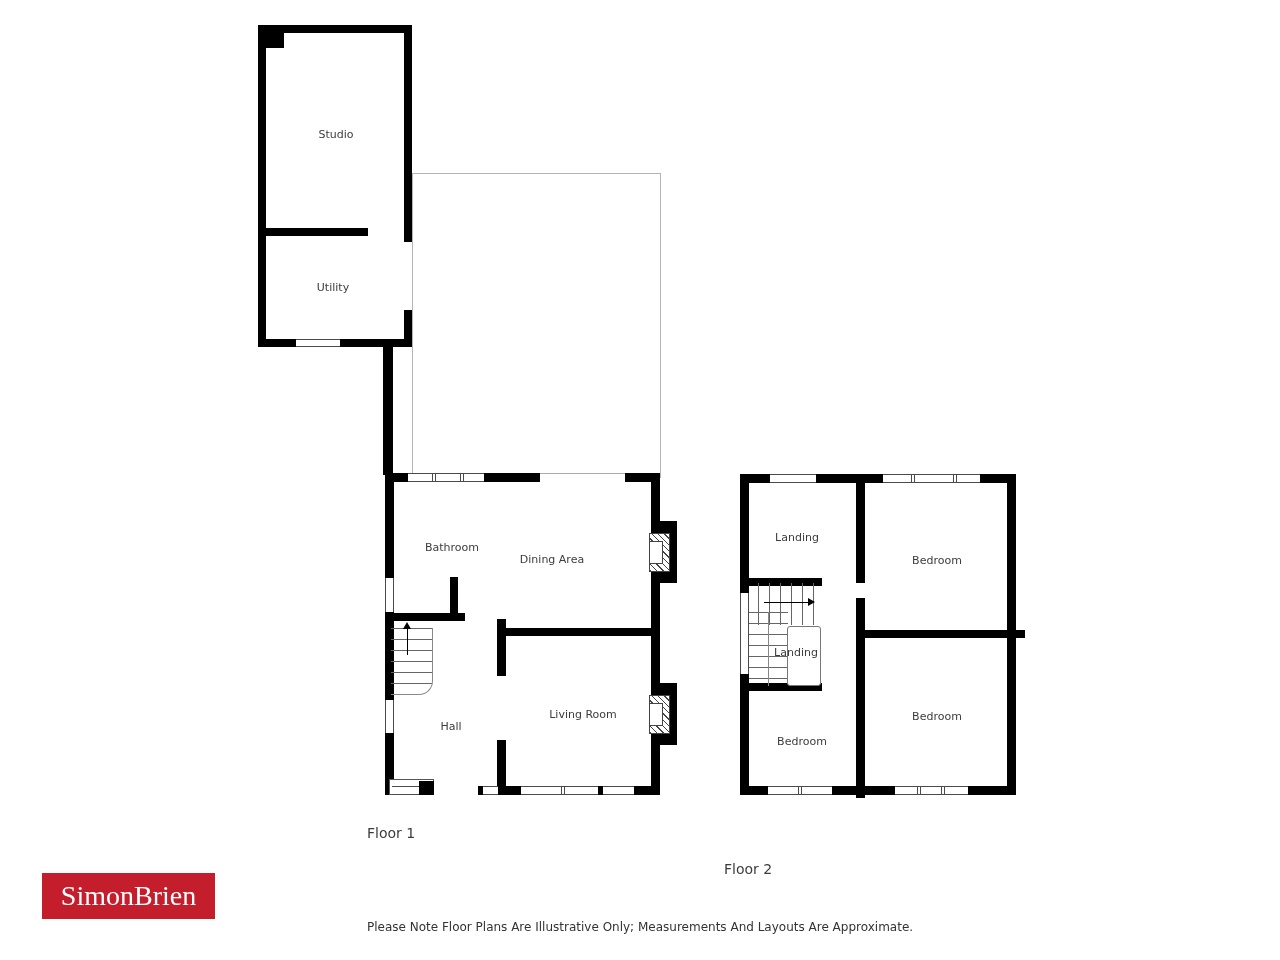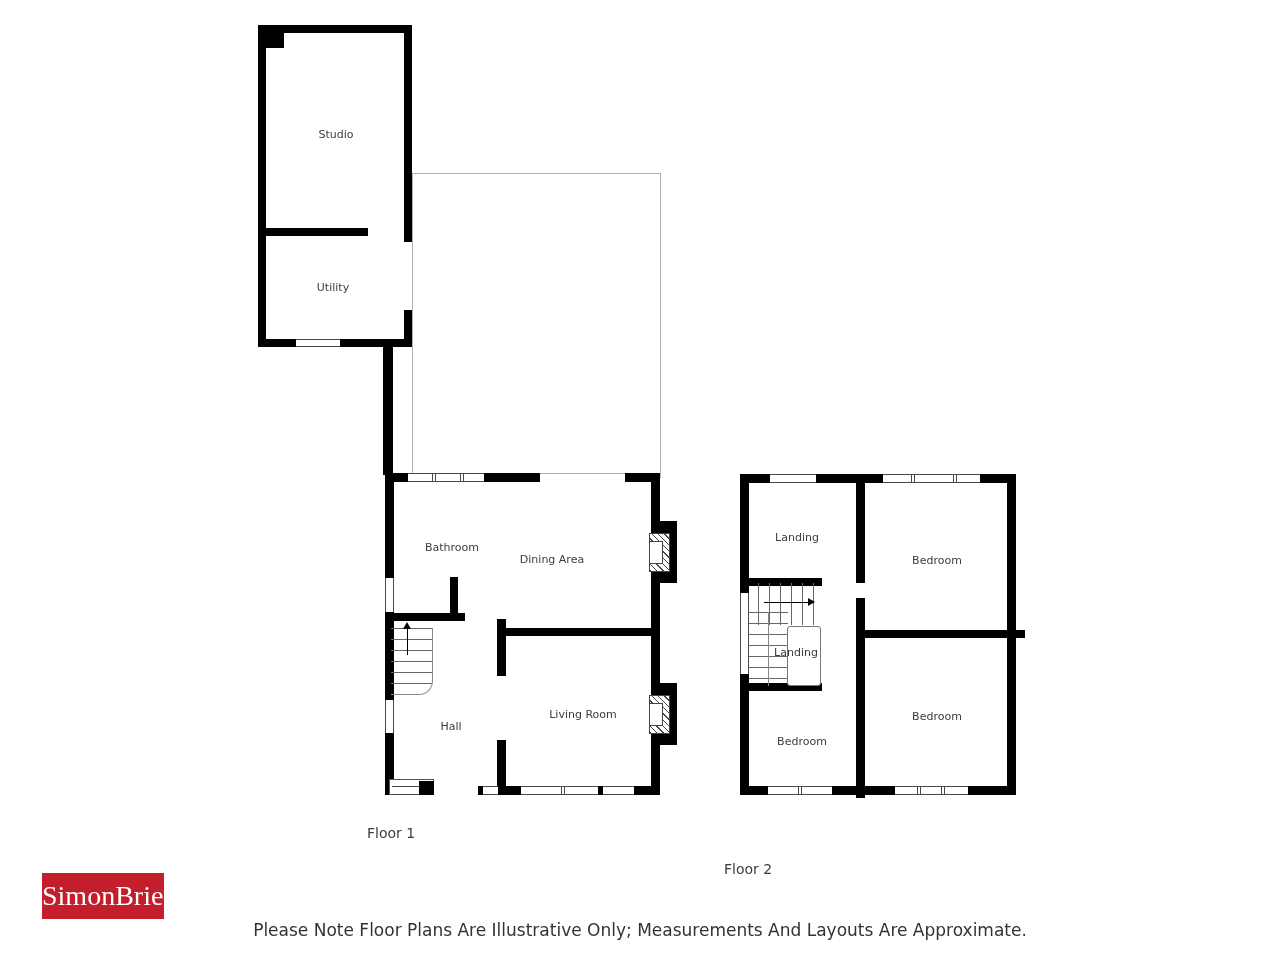--- a/index.html
+++ b/index.html
@@ -18,23 +18,23 @@
          background-image:repeating-linear-gradient(45deg,#444 0,#444 1px,#fff 1px,#fff 4.5px);}
   .whitebox{position:absolute;background:#fff;border:1px solid #444;box-sizing:border-box;}
   .stairs-h{position:absolute;background-image:repeating-linear-gradient(to bottom,var(--stair-line,#666) 0,var(--stair-line,#666) 1px,transparent 1px,transparent 11px);}
   .stairs-v{position:absolute;background-image:repeating-linear-gradient(to right,var(--stair-line,#666) 0,var(--stair-line,#666) 1px,transparent 1px,transparent 11px);}
   .room-label{position:absolute;transform:translate(-50%,-50%);font-size:11px;color:var(--label-text,#3c3c3c);white-space:nowrap;}
   .caption{position:absolute;font-size:14px;color:var(--label-text,#3c3c3c);white-space:nowrap;}
   .tri-up{position:absolute;width:0;height:0;border-left:4px solid transparent;border-right:4px solid transparent;border-bottom:7px solid #000;}
   .tri-right{position:absolute;width:0;height:0;border-top:4px solid transparent;border-bottom:4px solid transparent;border-left:7px solid #000;}
   .line{position:absolute;background:#000;}
   .gline{position:absolute;background:#888;}
-  .logo{position:absolute;left:42px;top:873px;width:122px;height:46px;background:var(--logo-red,#c41e2d);display:flex;align-items:center;justify-content:flex-start;}
+  .logo{position:absolute;left:42px;top:873px;width:173px;height:46px;background:var(--logo-red,#c41e2d);display:flex;align-items:center;justify-content:center;}
   .logo span{color:#ffffff;font-family:"Liberation Serif","DejaVu Serif",serif;font-size:28px;letter-spacing:0px;}
-  .disclaimer{position:absolute;left:0;top:920px;width:1280px;text-align:center;font-size:17px;color:#333;}
+  .disclaimer{position:absolute;left:0;top:920px;width:1280px;text-align:center;font-size:12px;color:#333;}
 </style>
 </head>
 <body>
 
 <div class="grayrect" style="left:412px;top:173px;width:249px;height:305px;"></div>
 
 <div class="w" style="left:258px;top:25px;width:154px;height:8px;"></div>
 <div class="w" style="left:258px;top:25px;width:8px;height:322px;"></div>
 <div class="w" style="left:258px;top:25px;width:26px;height:23px;"></div>
 <div class="w" style="left:404px;top:25px;width:8px;height:217px;"></div>

